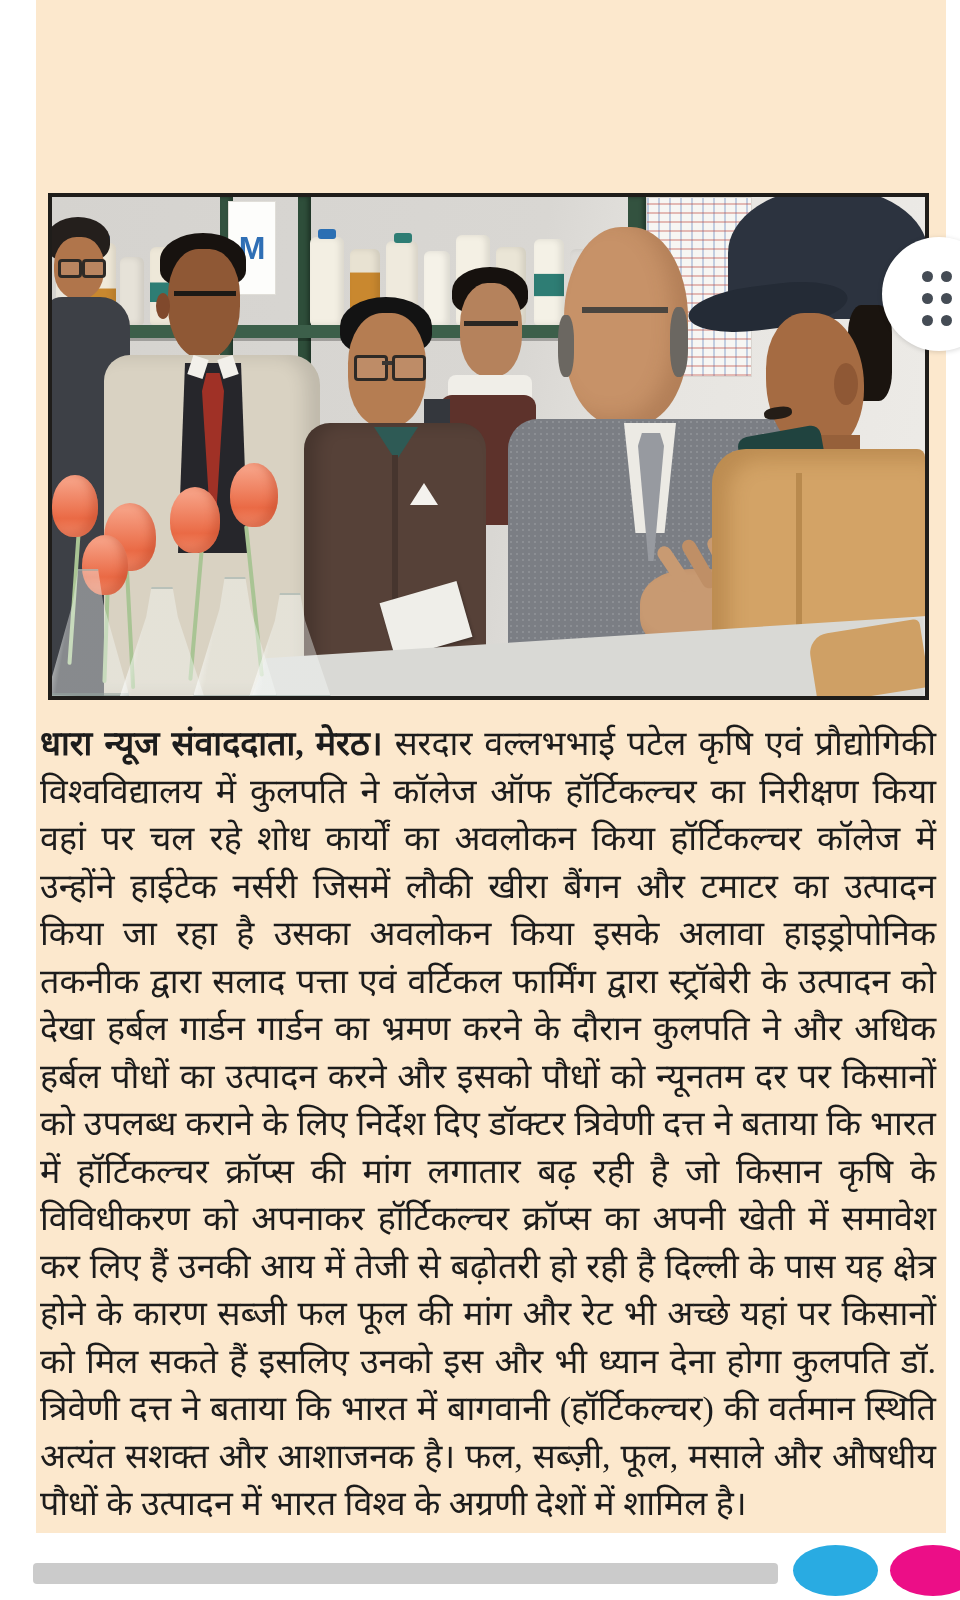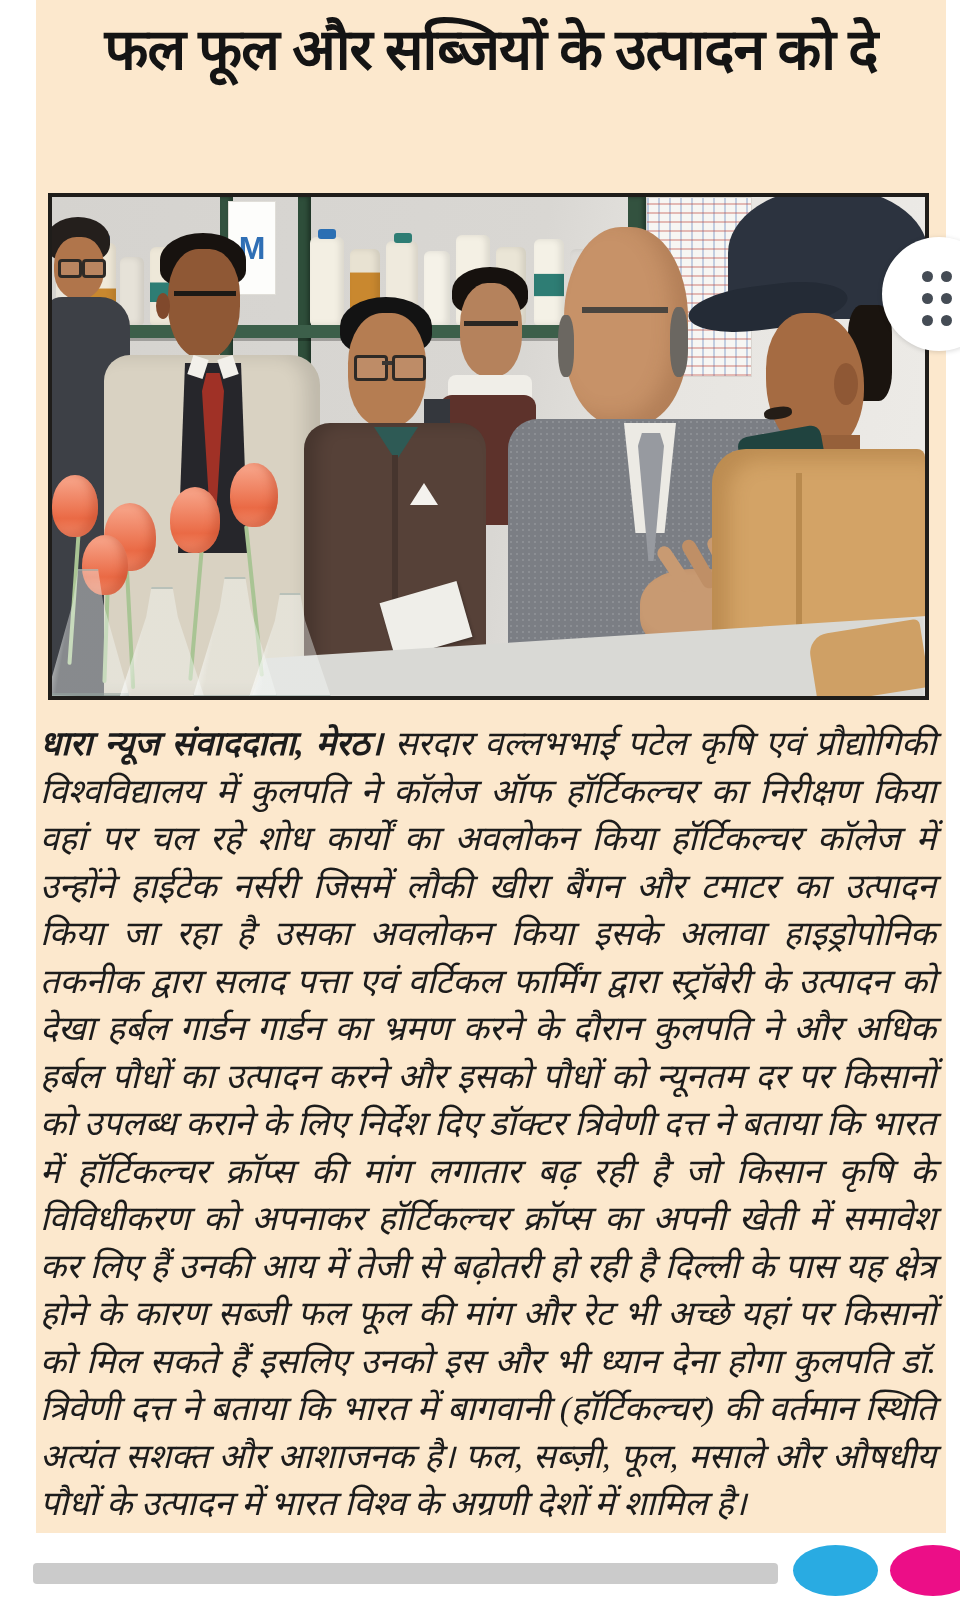--- a/index.html
+++ b/index.html
@@ -42,37 +42,36 @@
          font-family:"Liberation Sans","DejaVu Sans",sans-serif;font-size:42px;color:#3a3a3a;}
 
   
   #menuBtn{left:882px;top:237px;width:114px;height:114px;border-radius:50%;background:#ffffff;
            box-shadow:0 1px 5px rgba(0,0,0,.15);}
   #menuDots{left:40px;top:34px;display:grid;grid-template-columns:11px 11px;gap:11px 8px;}
   #menuDots span{width:11px;height:11px;border-radius:50%;background:#454c55;}
 
   
   #article{left:40px;top:720px;width:896px;color:#1c1c1c;font-size:34px;line-height:47.5px;
-           text-align:justify;font-style:italic;}
+           text-align:justify;}
   #article b{font-weight:700;}
 
   
   #footBar{left:33px;top:1563px;width:745px;height:21px;border-radius:4px;background:#cbcbcb;}
   #ovalBlue{left:793px;top:1545px;width:85px;height:51px;border-radius:50%;background:#29abe2;}
   #ovalPink{left:890px;top:1545px;width:86px;height:51px;border-radius:50%;background:#ec0e87;}
 </style>
 </head>
 <body>
 
 <div id="screen">
 
   <div id="panel" class="abs"></div>
 
   <div id="headline" class="abs">
-    <div>फल फूल और सब्जियों के उत्पादन को दे</div>
   </div>
 
   <div id="photo" class="abs">
 
     <div class="abs calendar" style="left:594px;top:0;width:104px;height:178px"></div>
     <div class="abs post" style="left:168px;top:0;width:13px;height:332px"></div>
     <div class="abs post" style="left:246px;top:0;width:13px;height:332px;background:#2e4e3a"></div>
     <div class="abs post" style="left:576px;top:0;width:18px;height:300px"></div>
     <div class="abs board" style="left:0;top:128px;width:566px;height:13px"></div>
 

